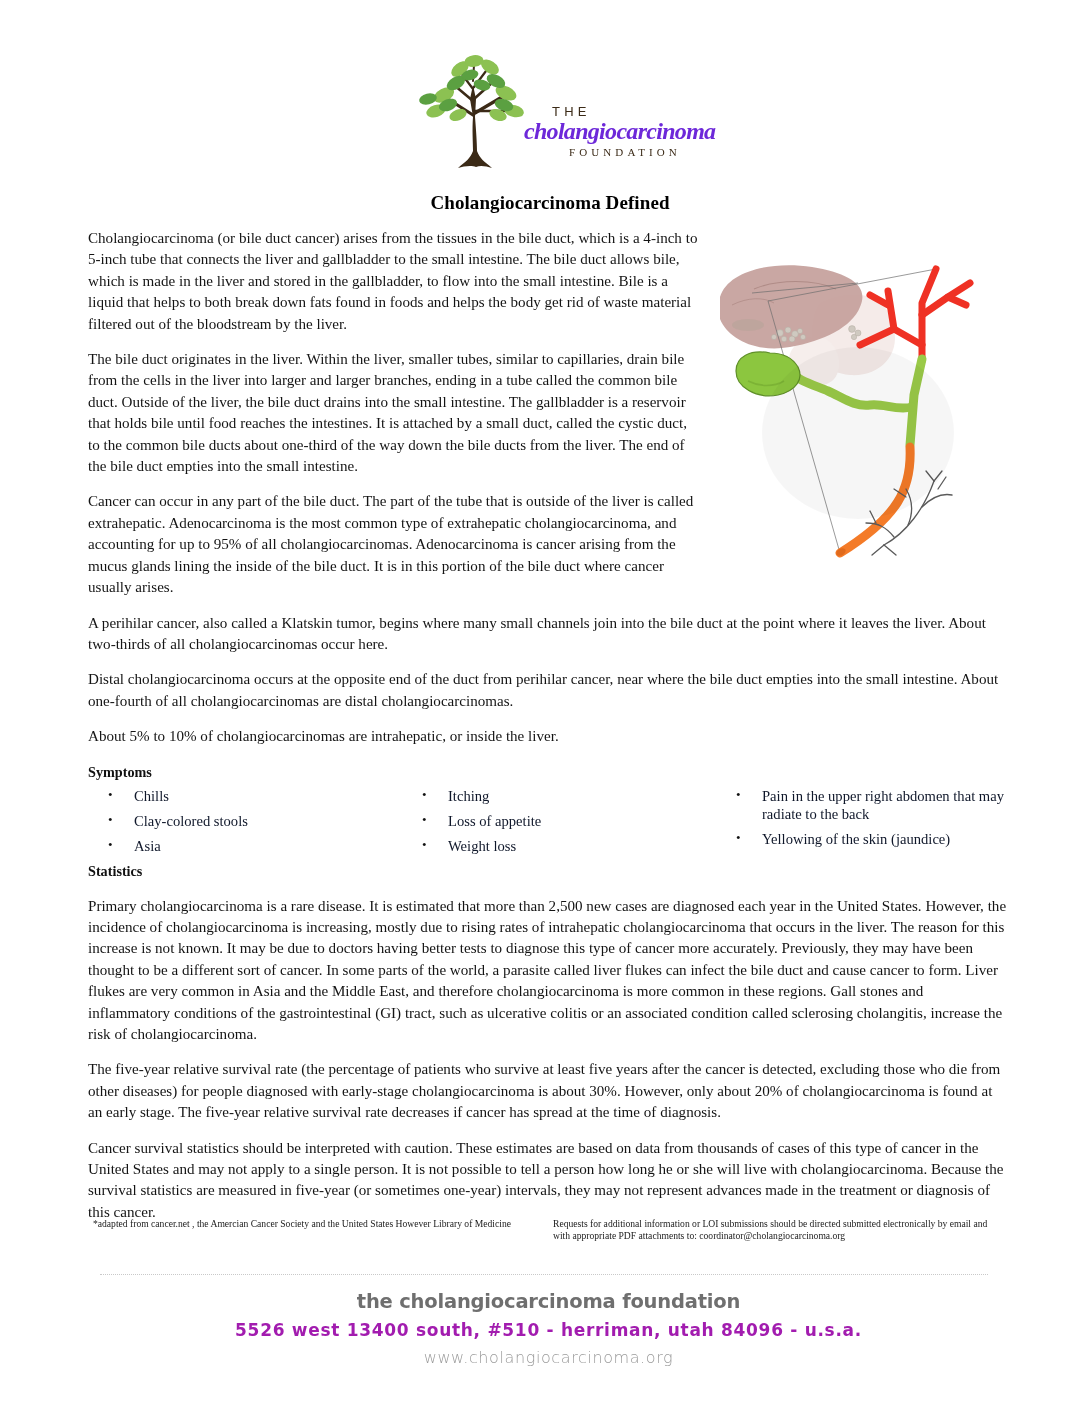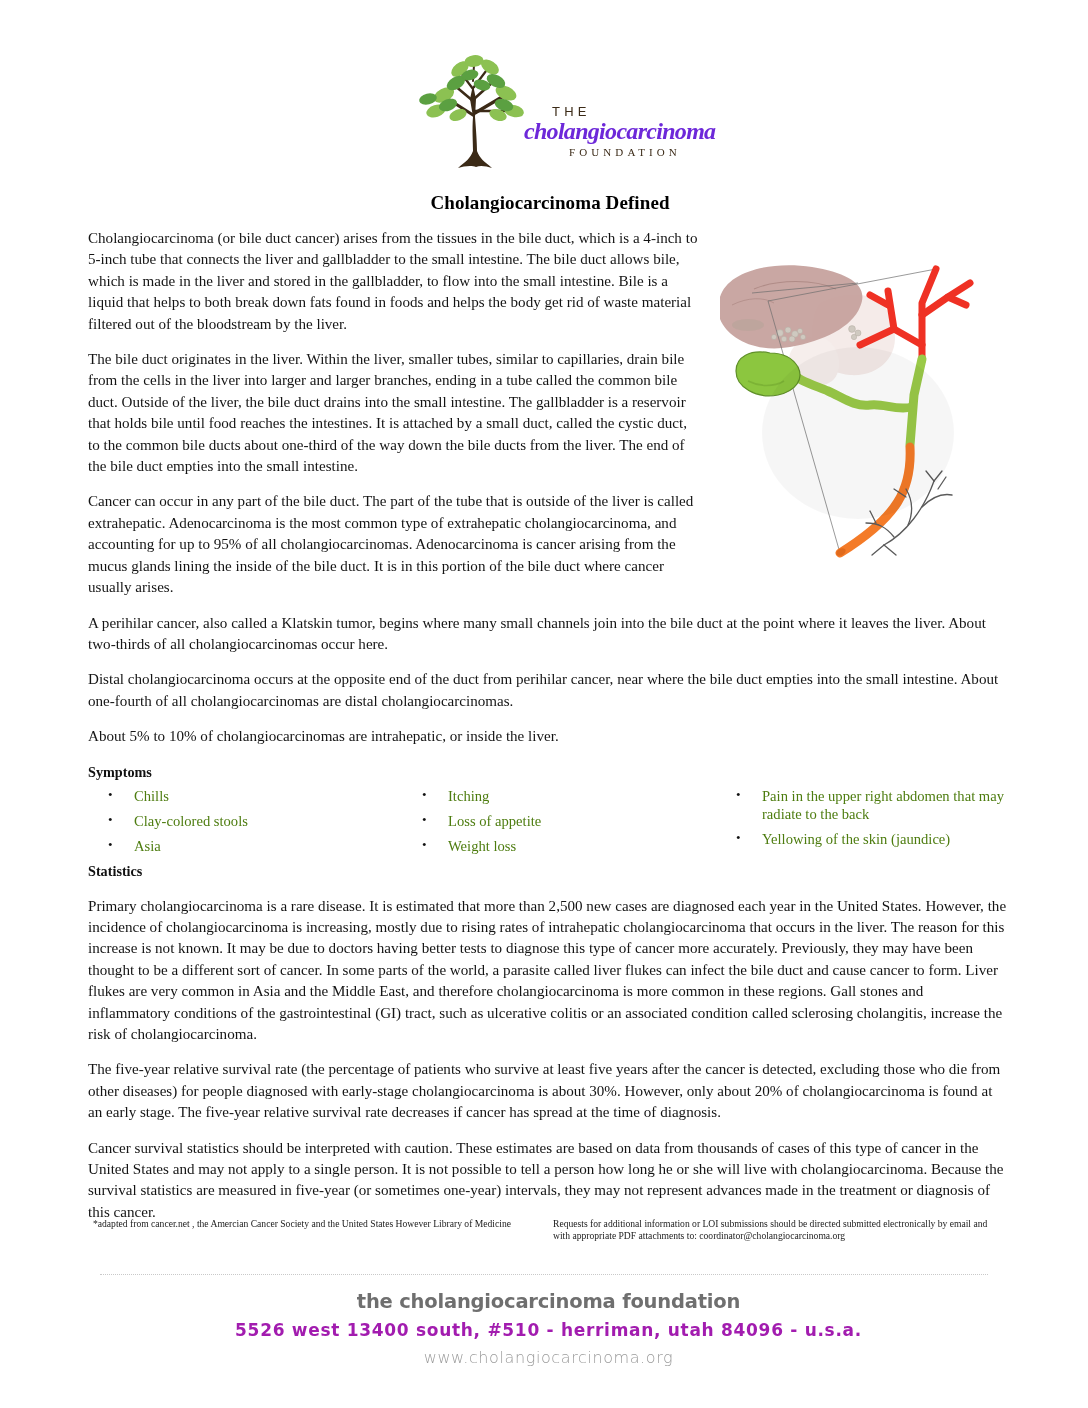--- a/index.html
+++ b/index.html
@@ -118,21 +118,21 @@
   ul.sym {
     list-style: none;
     margin: 0; padding: 0;
   }
   ul.sym li {
     position: relative;
     padding-left: 30px;
     font-size: 14.6px;
     line-height: 18px;
     margin-bottom: 7px;
-    color: #4d7c0f;
+    color: #0f172a;
   }
   ul.sym li::before {
     content: "\2022";
     position: absolute;
     left: 4px; top: -1px;
     font-size: 13px;
     color: #111;
   }
 
   

